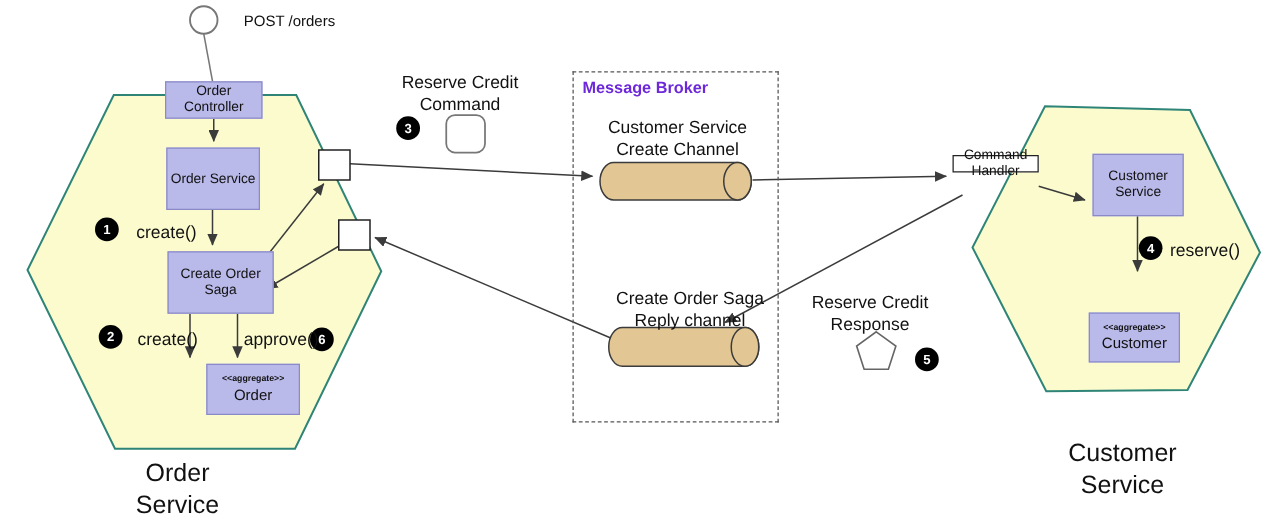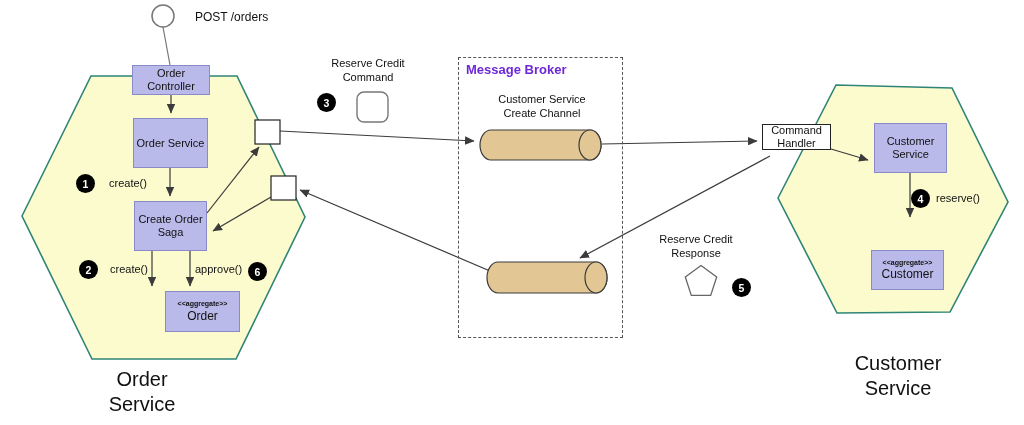--- a/index.html
+++ b/index.html
@@ -16,21 +16,21 @@
     display:flex; align-items:center; justify-content:center;
     text-align:center; font-size:11px; line-height:1.2; color:#111;
   }
   .stereotype { font-size:7px; font-weight:bold; letter-spacing:0; }
   .aggname { font-size:12px; }
   .badge {
     position:absolute; width:19px; height:19px; border-radius:50%;
     background:#000; color:#fff; font-size:10.5px; font-weight:bold;
     display:flex; align-items:center; justify-content:center;
   }
-  .lbl { position:absolute; font-size:11px; color:#111; }
+  .lbl { position:absolute; font-size:14px; color:#111; }
   .lbl.center { text-align:center; }
   .hexlabel { position:absolute; font-size:20px; color:#111; text-align:center; line-height:1.25; }
   .broker-box { position:absolute; border:1px dashed #555; background:transparent; }
   .broker-title { position:absolute; font-size:13px; font-weight:bold; color:#6d28d9; }
 </style>
 </head>
 <body>
 
 <div class="canvas">
 
@@ -81,29 +81,29 @@
   <div class="broker-title" style="left:466px; top:62px;">Message Broker</div>
 
   <div class="lbl" style="left:195px; top:10px; font-size:12px;">POST /orders</div>
 
   <div class="node" style="left:132px; top:65px; width:78px; height:30px;">
     <span>Order Controller</span>
   </div>
   <div class="node" style="left:133px; top:118px; width:75px; height:50px;">
     <span>Order Service</span>
   </div>
-  <div class="node" style="left:134px; top:201px; width:73px; height:50px;">
+  <div class="node" style="left:134px; top:201px; width:85px; height:50px;">
     <span>Create Order Saga</span>
   </div>
   <div class="node" style="left:133px; top:291px; width:75px; height:41px;margin-left:32px;">
     <span class="stereotype">&lt;&lt;aggregate&gt;&gt;</span>
     <span class="aggname">Order</span>
   </div>
 
-  <div class="whitebox" style="left:762px; top:124px; width:69px; height:26px;">
+  <div class="whitebox" style="left:762px; top:124px; width:69px; height:14px;">
     <span>Command Handler</span>
   </div>
   <div class="node" style="left:874px; top:123px; width:73px; height:50px;">
     <span>Customer Service</span>
   </div>
   <div class="node" style="left:871px; top:222px; width:73px; height:40px;margin-top:28px;">
     <span class="stereotype">&lt;&lt;aggregate&gt;&gt;</span>
     <span class="aggname">Customer</span>
   </div>
 
@@ -116,17 +116,18 @@
 
   <div class="lbl" style="left:109px; top:177px;">create()</div>
   <div class="lbl" style="left:110px; top:263px;">create()</div>
   <div class="lbl" style="left:195px; top:263px;">approve()</div>
   <div class="lbl" style="left:936px; top:192px;">reserve()</div>
 
   <div class="lbl center" style="left:320px; top:57px; width:96px; line-height:1.25;">Reserve Credit Command</div>
   <div class="lbl center" style="left:646px; top:233px; width:100px; line-height:1.25;">Reserve Credit Response</div>
 
   <div class="lbl center" style="left:482px; top:93px; width:120px; line-height:1.25;">Customer Service Create Channel</div>
+  <div class="lbl center" style="left:492px; top:230px; width:120px; line-height:1.25;">Create Order Saga Reply channel</div>
 
   <div class="hexlabel" style="left:102px; top:367px; width:80px;">Order Service</div>
   <div class="hexlabel" style="left:852px; top:351px; width:92px;">Customer Service</div>
 
 </div>
 
 </body></html>

